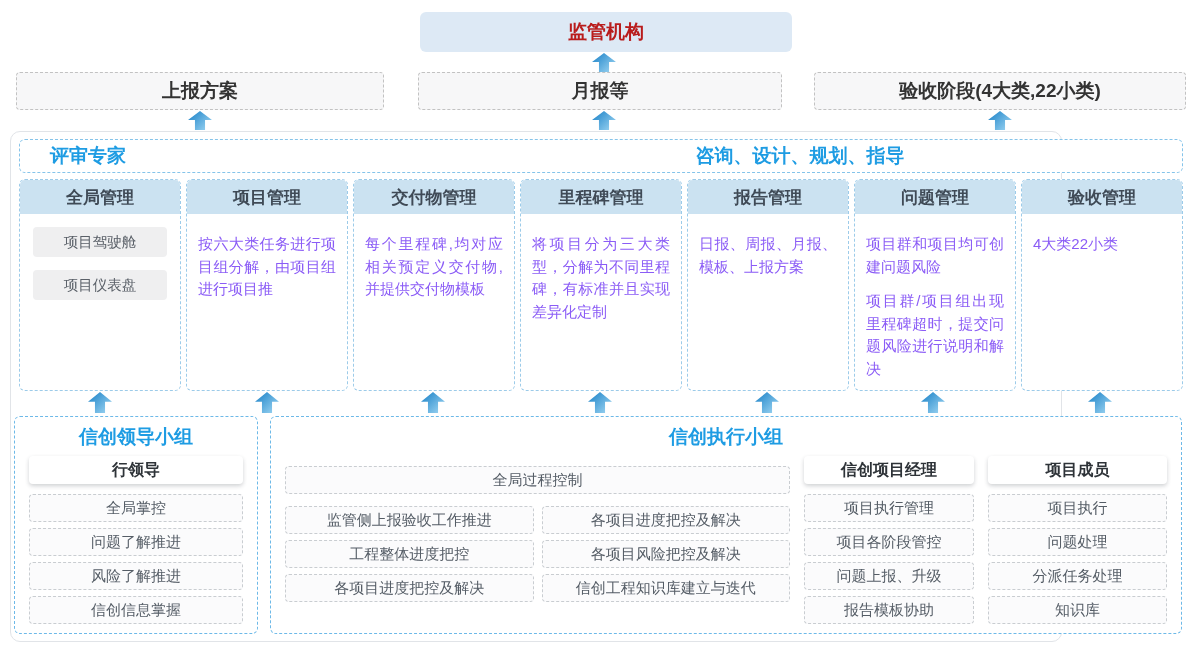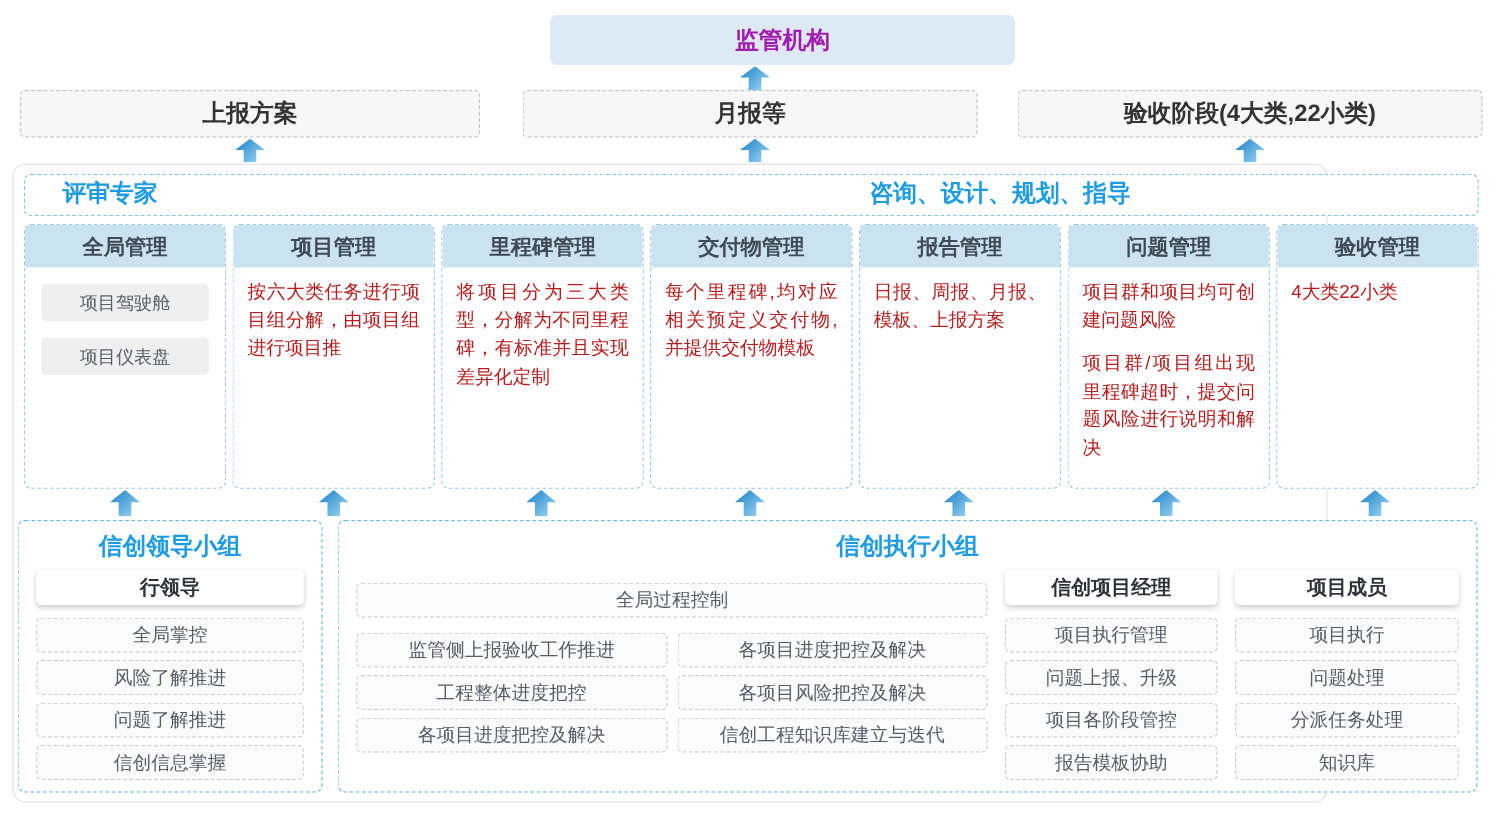--- a/index.html
+++ b/index.html
@@ -2,23 +2,23 @@
 <html><head>
 <meta charset="utf-8">
 <style>
   * { margin: 0; padding: 0; box-sizing: border-box; }
   html, body { width: 1200px; height: 650px; background: #ffffff; }
   body { font-family: "Liberation Sans", "DejaVu Sans", sans-serif; position: relative; }
   .canvas { position: absolute; left: 0; top: 0; width: 1200px; height: 650px; }
 
   
   .regulator {
-    position: absolute; left: 440px; top: 12px; width: 372px; height: 40px;
+    position: absolute; left: 420px; top: 12px; width: 372px; height: 40px;
     background: #dde9f5; border-radius: 6px;
-    color: #a21caf; font-size: 19px; font-weight: bold;
+    color: #b91c1c; font-size: 19px; font-weight: bold;
     display: flex; align-items: center; justify-content: center;
   }
   .gray-box {
     position: absolute; top: 72px; height: 38px;
     background: #f7f7f8; border: 1px dashed #c2c2c2; border-radius: 4px;
     color: #333; font-size: 19px; font-weight: bold;
     display: flex; align-items: center; justify-content: center;
   }
   .gb1 { left: 16px;  width: 368px; }
   .gb2 { left: 418px; width: 364px; }
@@ -48,21 +48,21 @@
   .experts .right { left: 560px; width: 440px; text-align: center; }
 
   .cols { position: absolute; left: 8px; top: 47px; width: 1164px; height: 212px; display: flex; gap: 5px; }
   .col {
     flex: 1; border: 1px dashed #9ccbe9; border-radius: 6px; background: #fff; overflow: hidden;
   }
   .col-h {
     height: 34px; background: #cbe2f1; color: #3f4a56; font-size: 17px; font-weight: bold;
     display: flex; align-items: center; justify-content: center;
   }
-  .col-b { padding: 9px 11px; color: #b91c1c; font-size: 15px; line-height: 1.5; text-align: justify; }
+  .col-b { padding: 19px 11px; color: #8b5cf6; font-size: 15px; line-height: 1.5; text-align: justify; }
   .col-b p + p { margin-top: 12px; }
   .chip {
     margin: 13px 13px 0; height: 30px; background: #efeff0; border-radius: 4px;
     color: #5a6068; font-size: 14.5px; display: flex; align-items: center; justify-content: center;
   }
 
   
   .panel {
     position: absolute; top: 285px; height: 218px;
     border: 1px dashed #6db9e8; border-radius: 6px; background: #fff;
@@ -119,29 +119,29 @@
         <div class="chip">项目驾驶舱</div>
         <div class="chip">项目仪表盘</div>
       </div>
       <div class="col">
         <div class="col-h">项目管理</div>
         <div class="col-b">
             <p>按六大类任务进行项目组分解，由项目组进行项目推</p>
           </div>
       </div>
       <div class="col">
+        <div class="col-h">交付物管理</div>
+        <div class="col-b">
+            <p>每个里程碑,均对应相关预定义交付物,并提供交付物模板</p>
+          </div>
+      </div>
+      <div class="col">
         <div class="col-h">里程碑管理</div>
         <div class="col-b">
             <p>将项目分为三大类型，分解为不同里程碑，有标准并且实现差异化定制</p>
-          </div>
-      </div>
-      <div class="col">
-        <div class="col-h">交付物管理</div>
-        <div class="col-b">
-            <p>每个里程碑,均对应相关预定义交付物,并提供交付物模板</p>
           </div>
       </div>
       <div class="col">
         <div class="col-h">报告管理</div>
         <div class="col-b">
             <p>日报、周报、月报、模板、上报方案</p>
           </div>
       </div>
       <div class="col">
         <div class="col-h">问题管理</div>
@@ -168,22 +168,22 @@
   <div class="arrow a-r2" style="left:1088px"></div>
 
   <div class="main" style="border:none;background:transparent;pointer-events:none">
 
     <div class="panel p-lead" style="pointer-events:auto">
       <div class="p-title">信创领导小组</div>
       <div class="lead-body">
         <div class="white-h">行领导</div>
         <div class="items-col">
           <div class="item">全局掌控</div>
+          <div class="item">问题了解推进</div>
           <div class="item">风险了解推进</div>
-          <div class="item">问题了解推进</div>
           <div class="item">信创信息掌握</div>
         </div>
       </div>
     </div>
 
     <div class="panel p-exec" style="pointer-events:auto">
       <div class="p-title">信创执行小组</div>
       <div class="exec-row">
 
         <div class="g-pg">
@@ -197,22 +197,22 @@
               <div class="item">各项目进度把控及解决</div>
               <div class="item">信创工程知识库建立与迭代</div>
             </div>
           </div>
         </div>
 
         <div class="g-pm">
           <div class="white-h">信创项目经理</div>
           <div class="items-col">
             <div class="item">项目执行管理</div>
+            <div class="item">项目各阶段管控</div>
             <div class="item">问题上报、升级</div>
-            <div class="item">项目各阶段管控</div>
             <div class="item">报告模板协助</div>
           </div>
         </div>
 
         <div class="g-mb">
           <div class="white-h">项目成员</div>
           <div class="items-col">
             <div class="item">项目执行</div>
             <div class="item">问题处理</div>
             <div class="item">分派任务处理</div>

